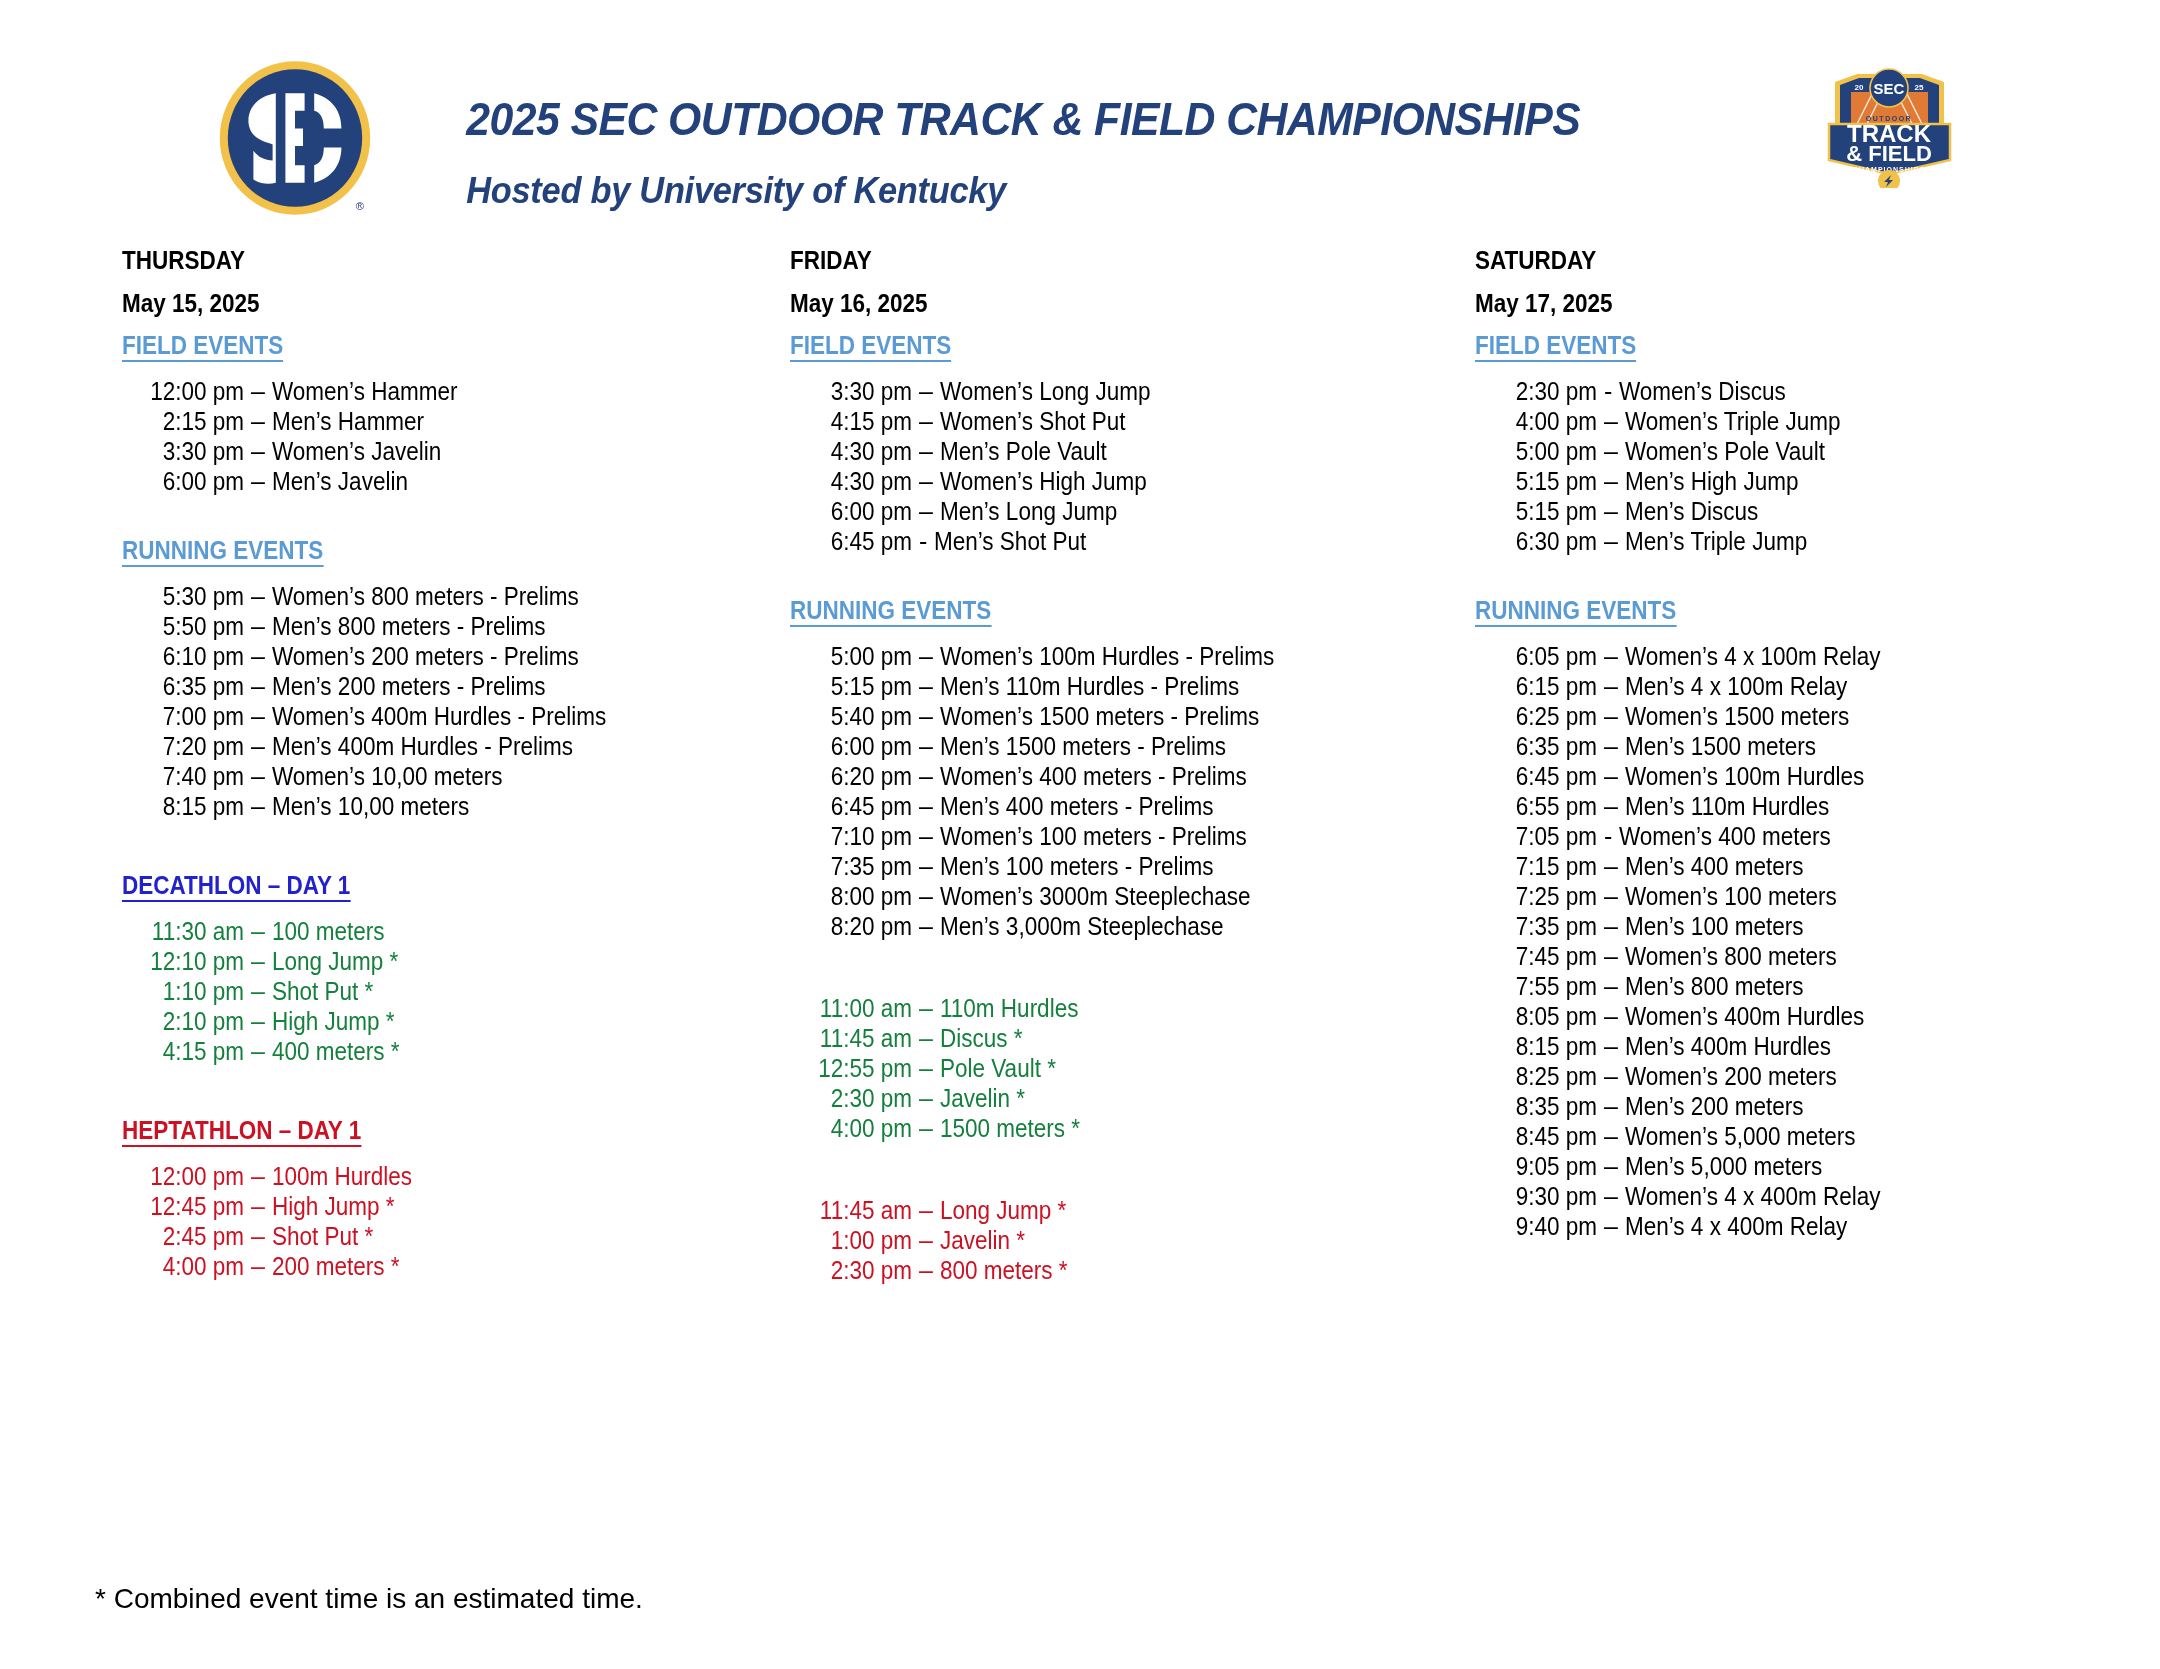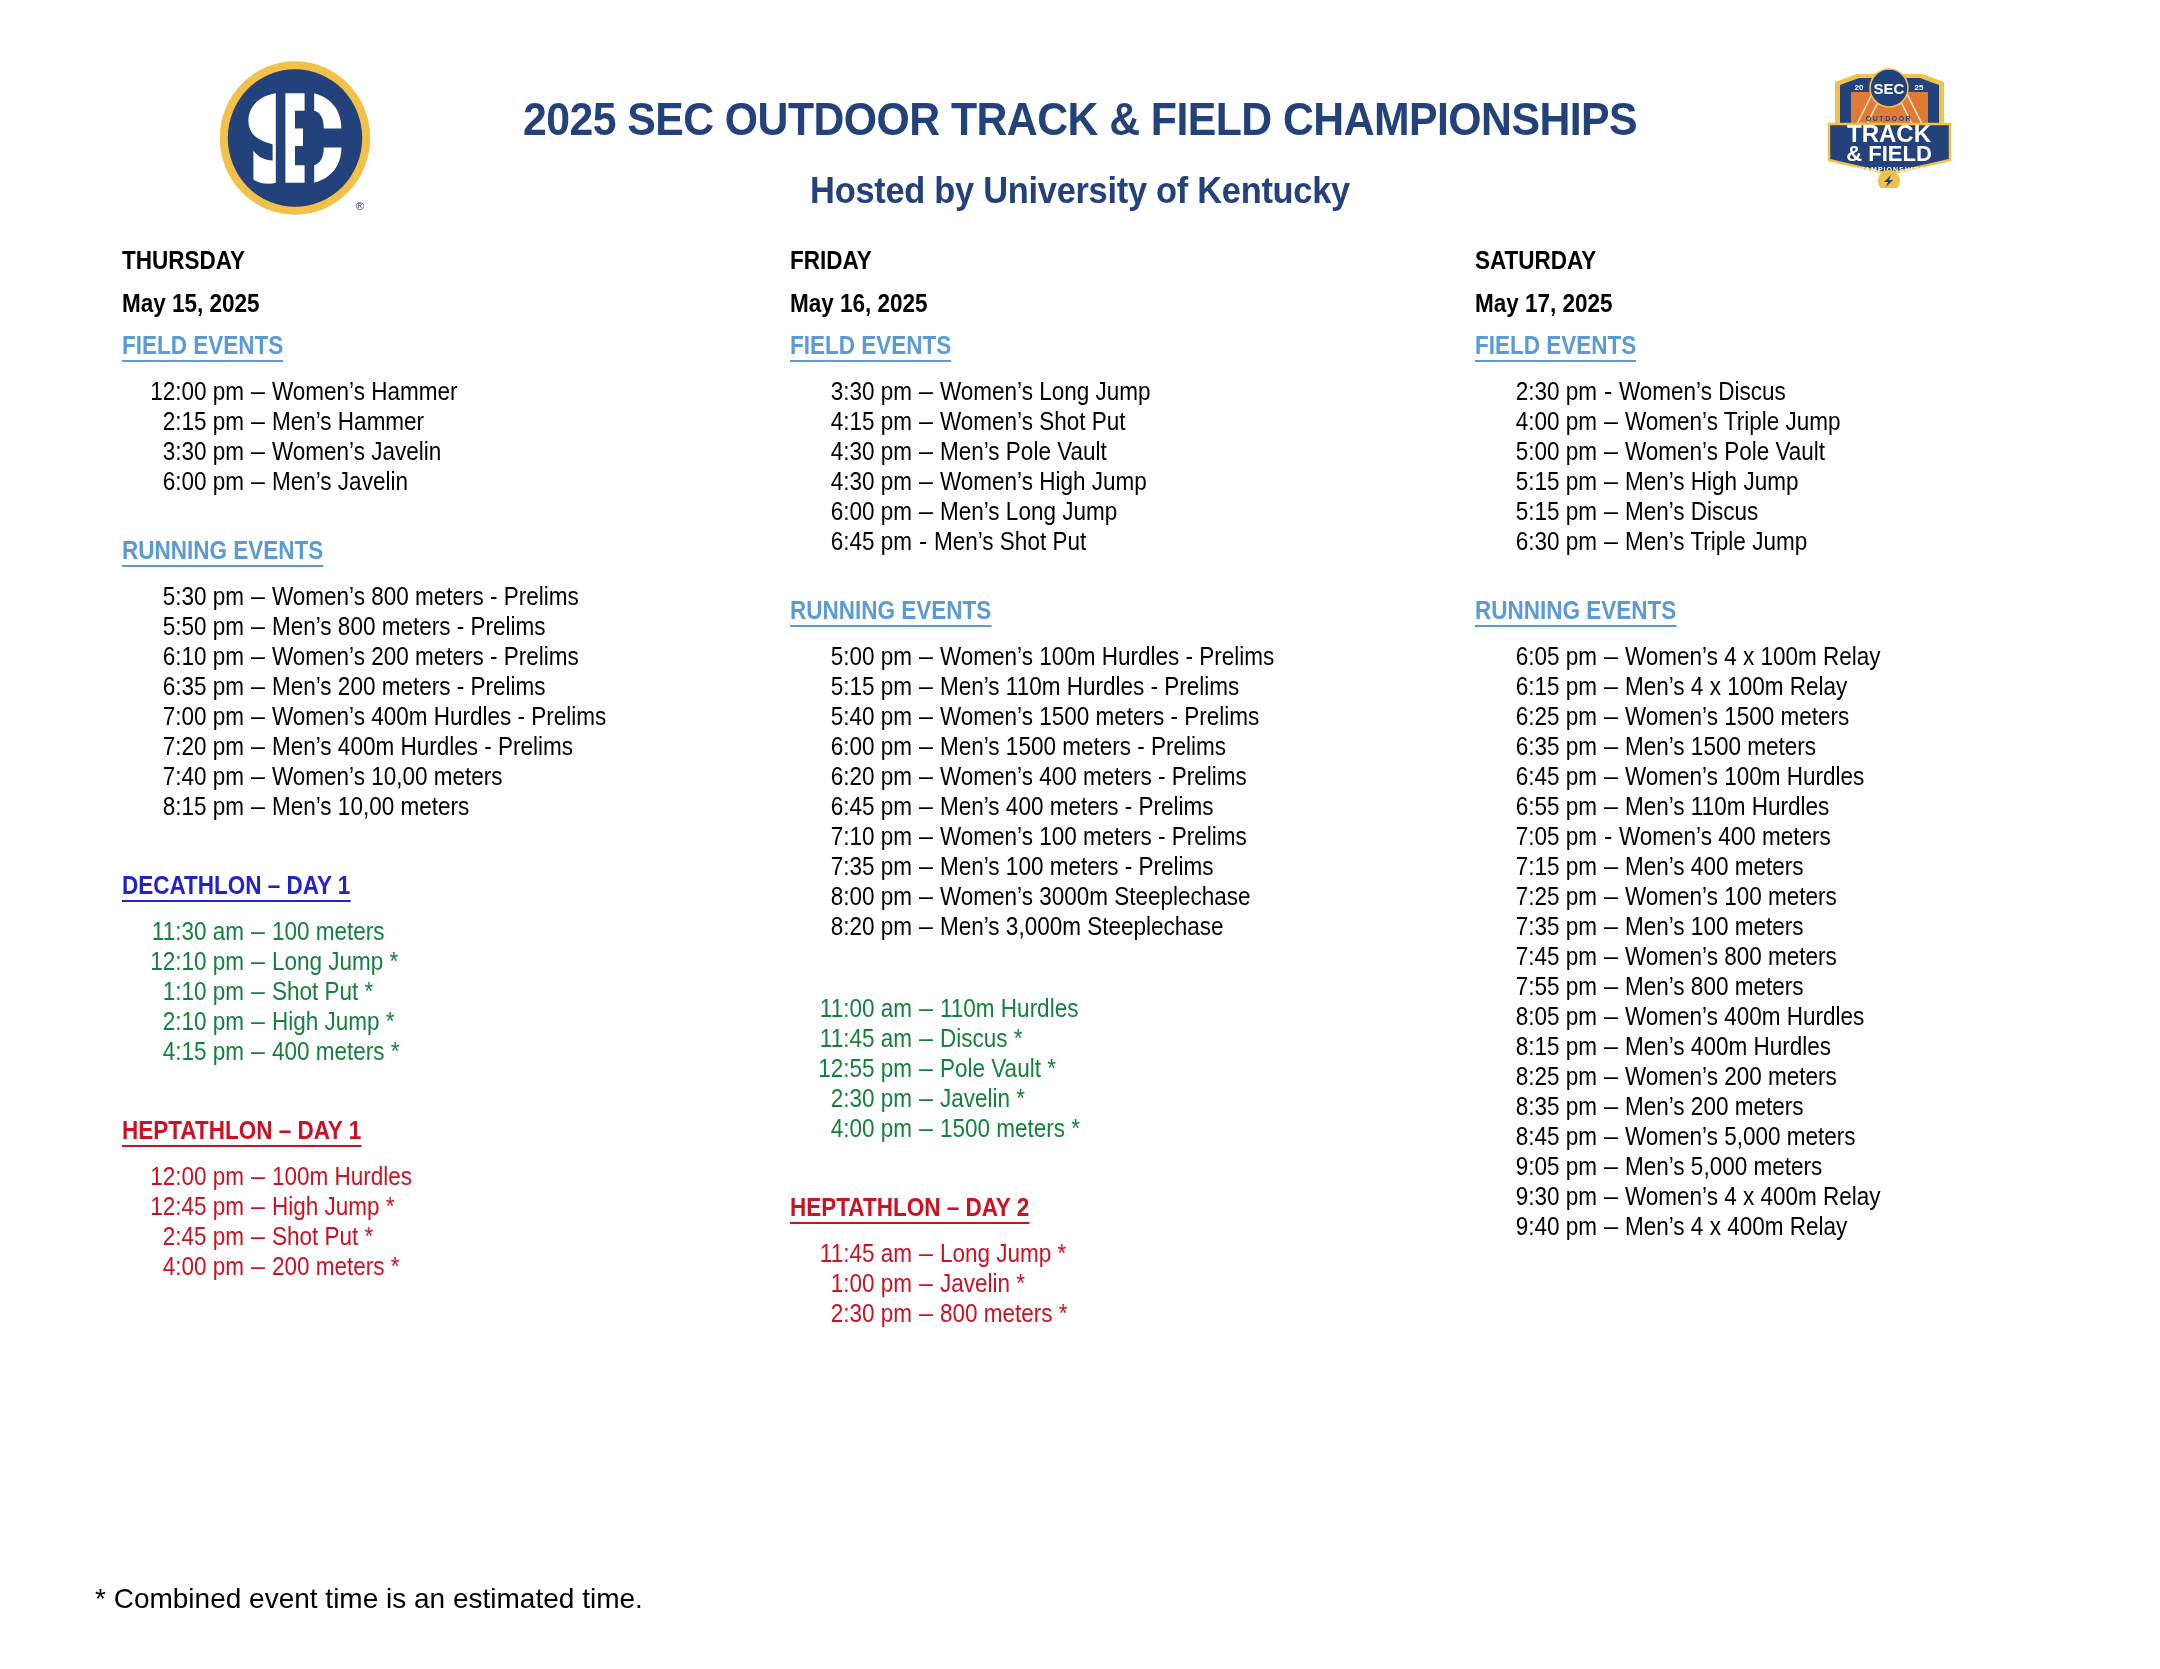--- a/index.html
+++ b/index.html
@@ -39,21 +39,22 @@
     width: 145px;
     height: 140px;
   }
   .tf-logo svg { display: block; width: 100%; height: 100%; }
 
   .title-block {
     position: absolute;
     left: 420px;
     top: 96px;
     width: 1320px;
-    text-align: center;
+    text-align: left;
+    font-style: italic;
   }
   .main-title {
     font-family: "Liberation Sans", sans-serif;
     font-size: 46px;
     font-weight: bold;
     color: #23417a;
     letter-spacing: -0.6px;
     line-height: 1.0;
     transform: scaleX(0.93);
     transform-origin: center;
@@ -447,21 +448,20 @@
           <span class="dsh">–</span>
           <span class="nm">Javelin *</span>
         </div>
         <div class="ev-row c-blue">
           <span class="tm">4:00 pm</span>
           <span class="dsh">–</span>
           <span class="nm">1500 meters *</span>
         </div>
       </div>
       <div class="gap-lg"></div>
-      <div><div class="section-head head-red">HEPTATHLON – DAY 2</div></div>
       <div class="ev-list">
         <div class="ev-row c-red">
           <span class="tm">11:45 am</span>
           <span class="dsh">–</span>
           <span class="nm">Long Jump *</span>
         </div>
         <div class="ev-row c-red">
           <span class="tm">1:00 pm</span>
           <span class="dsh">–</span>
           <span class="nm">Javelin *</span>

